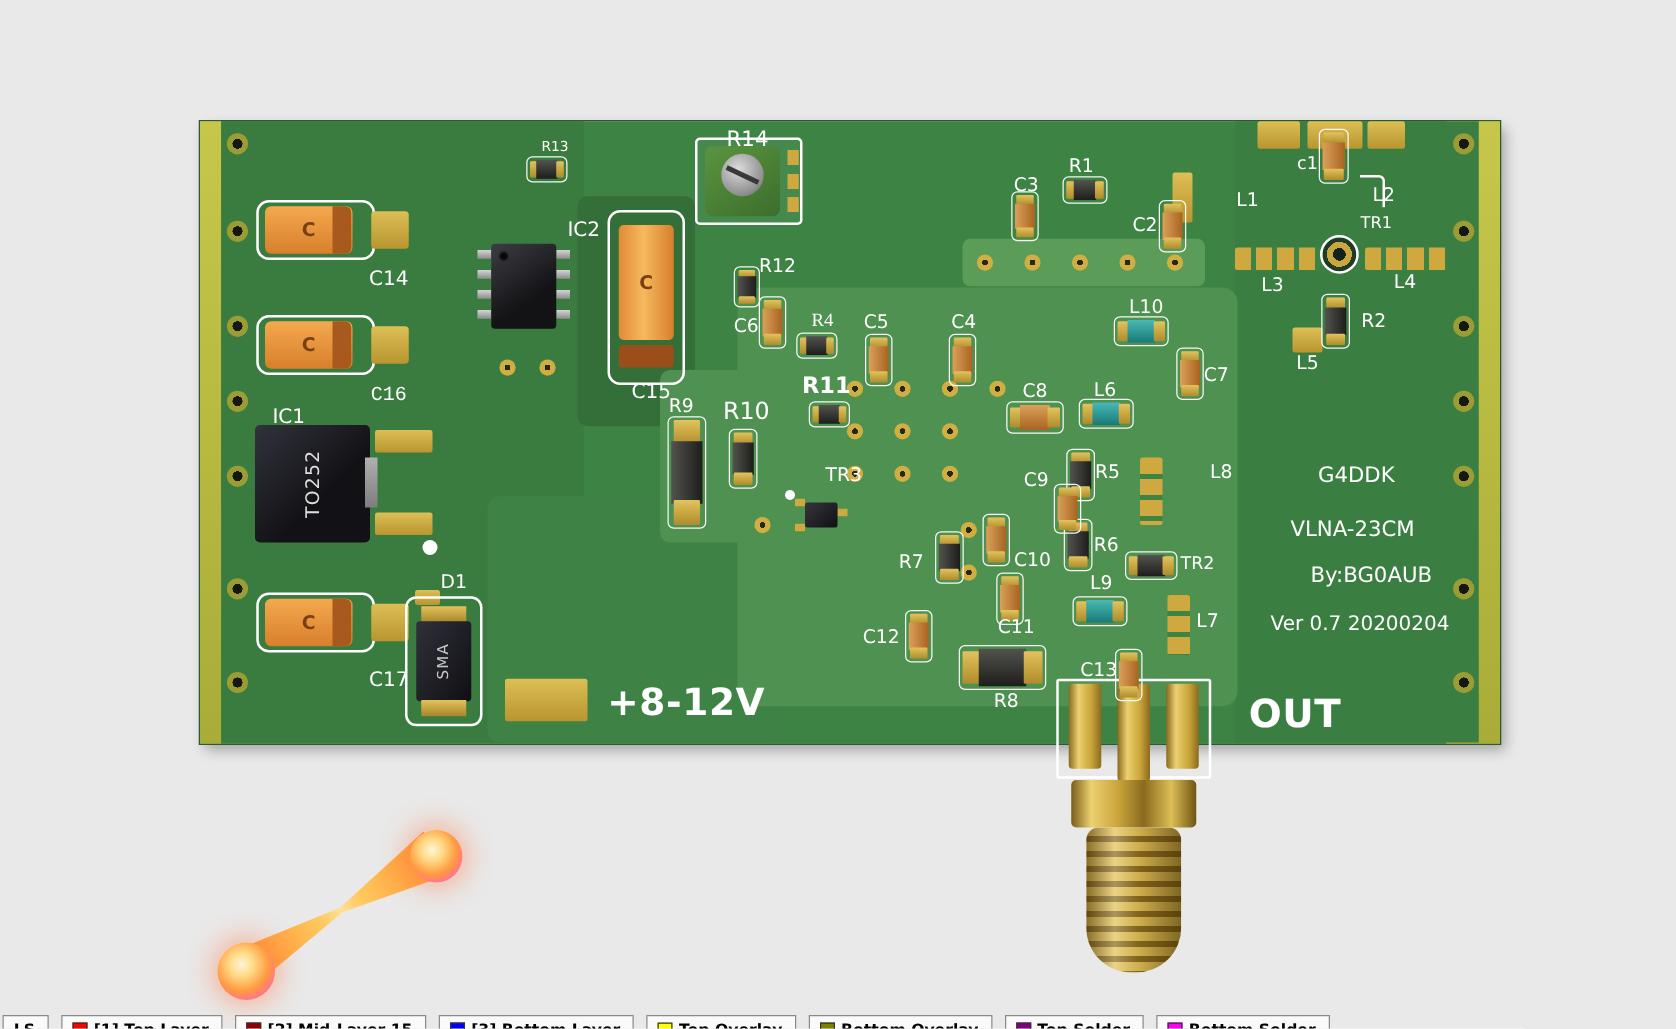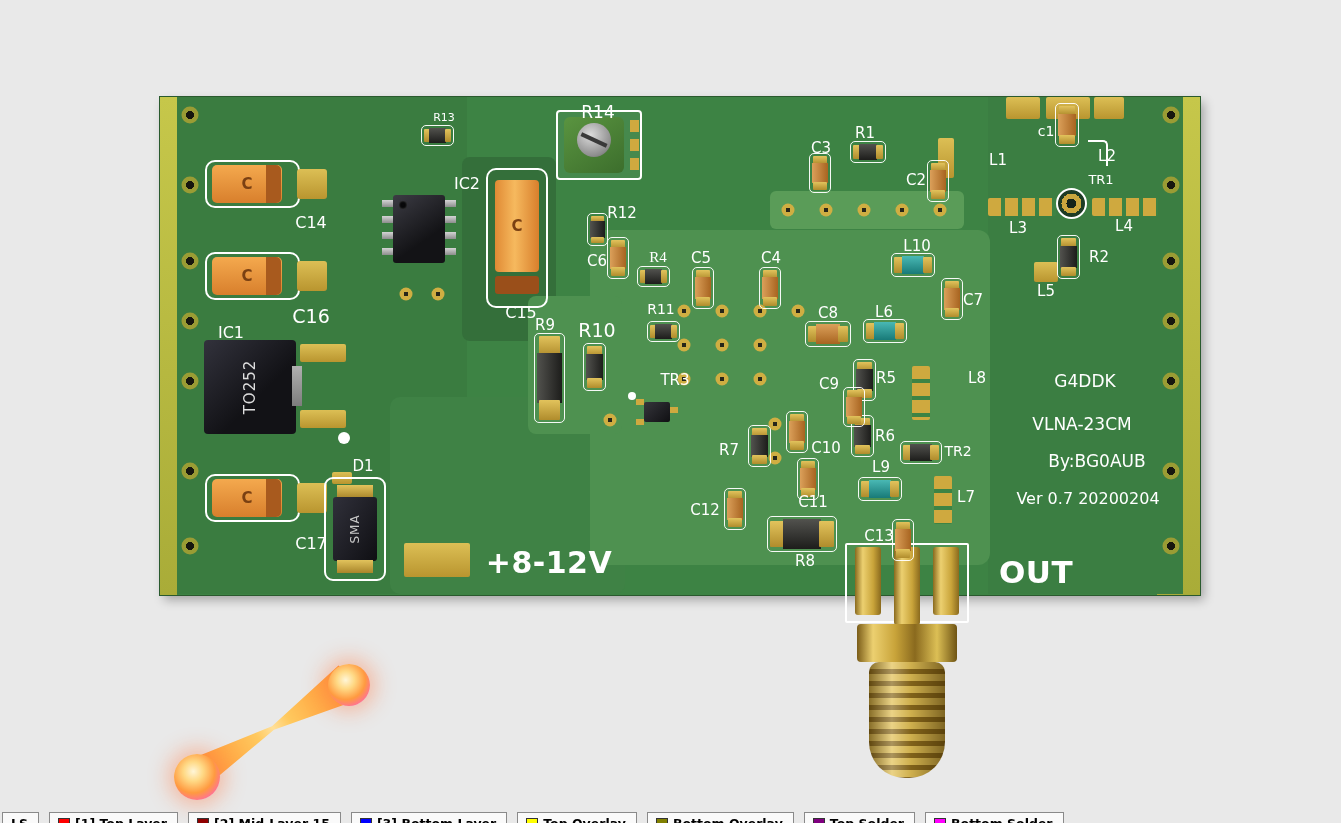--- a/index.html
+++ b/index.html
@@ -420,33 +420,33 @@
         <div class="p a"></div>
         <div class="bdy"></div>
         <div class="p b"></div>
       </div>
     </div>
   <div class="layer" id="labels">
       <span class="slabel" style="left: 444px; top: 117px; font-size: 11px;">R13</span>
       <span class="slabel" style="left: 598px; top: 112px; font-size: 17px;">R14</span>
       <span class="slabel" style="left: 421px; top: 184px; font-size: 16px; margin-left: 46px;">IC2</span>
       <span class="slabel" style="left: 311px; top: 223px; font-size: 16px;">C14</span>
-      <span class="slabel" style="left: 311px; top: 316px; font-size: 19px;">C16</span>
+      <span class="slabel" style="left: 311px; top: 316px; font-size: 16px; font-family: Liberation Mono, monospace;">C16</span>
       <span class="slabel" style="left: 231px; top: 333px; font-size: 16px;">IC1</span>
       <span class="slabel" style="left: 521px; top: 313px; font-size: 16px;">C15</span>
       <span class="slabel" style="left: 311px; top: 544px; font-size: 16px;">C17</span>
       <span class="slabel" style="left: 363px; top: 466px; font-size: 15px;">D1</span>
       <span class="slabel" style="left: 545px; top: 325px; font-size: 15px;">R9</span>
       <span class="slabel" style="left: 597px; top: 330px; font-size: 19px; text-align: right;">R10</span>
       <span class="slabel" style="left: 622px; top: 213px; font-size: 15px;">R12</span>
       <span class="slabel" style="left: 597px; top: 261px; font-size: 15px;">C6</span>
       <span class="slabel" style="left: 658px; top: 257px; font-size: 15px; font-family: Liberation Serif, serif;">R4</span>
       <span class="slabel" style="left: 701px; top: 258px; font-size: 15px;">C5</span>
       <span class="slabel" style="left: 771px; top: 258px; font-size: 15px;">C4</span>
-      <span class="slabel" style="left: 661px; top: 309px; font-size: 14px;">R11</span>
+      <span class="slabel" style="left: 661px; top: 309px; font-size: 18px; font-weight: bold;">R11</span>
       <span class="slabel" style="left: 647px; top: 380px; font-size: 15px; margin-left: 28px;">TR3</span>
       <span class="slabel" style="left: 821px; top: 148px; font-size: 15px;">C3</span>
       <span class="slabel" style="left: 865px; top: 133px; font-size: 15px;">R1</span>
       <span class="slabel" style="left: 916px; top: 180px; font-size: 15px;">C2</span>
       <span class="slabel" style="left: 998px; top: 160px; font-size: 15px;">L1</span>
       <span class="slabel" style="left: 1046px; top: 131px; font-size: 14px;">c1</span>
       <span class="slabel" style="left: 1107px; top: 156px; font-size: 15px;">L2</span>
       <span class="slabel" style="left: 1101px; top: 179px; font-size: 13px;">TR1</span>
       <span class="slabel" style="left: 1018px; top: 228px; font-size: 15px;">L3</span>
       <span class="slabel" style="left: 1124px; top: 226px; font-size: 15px;">L4</span>

